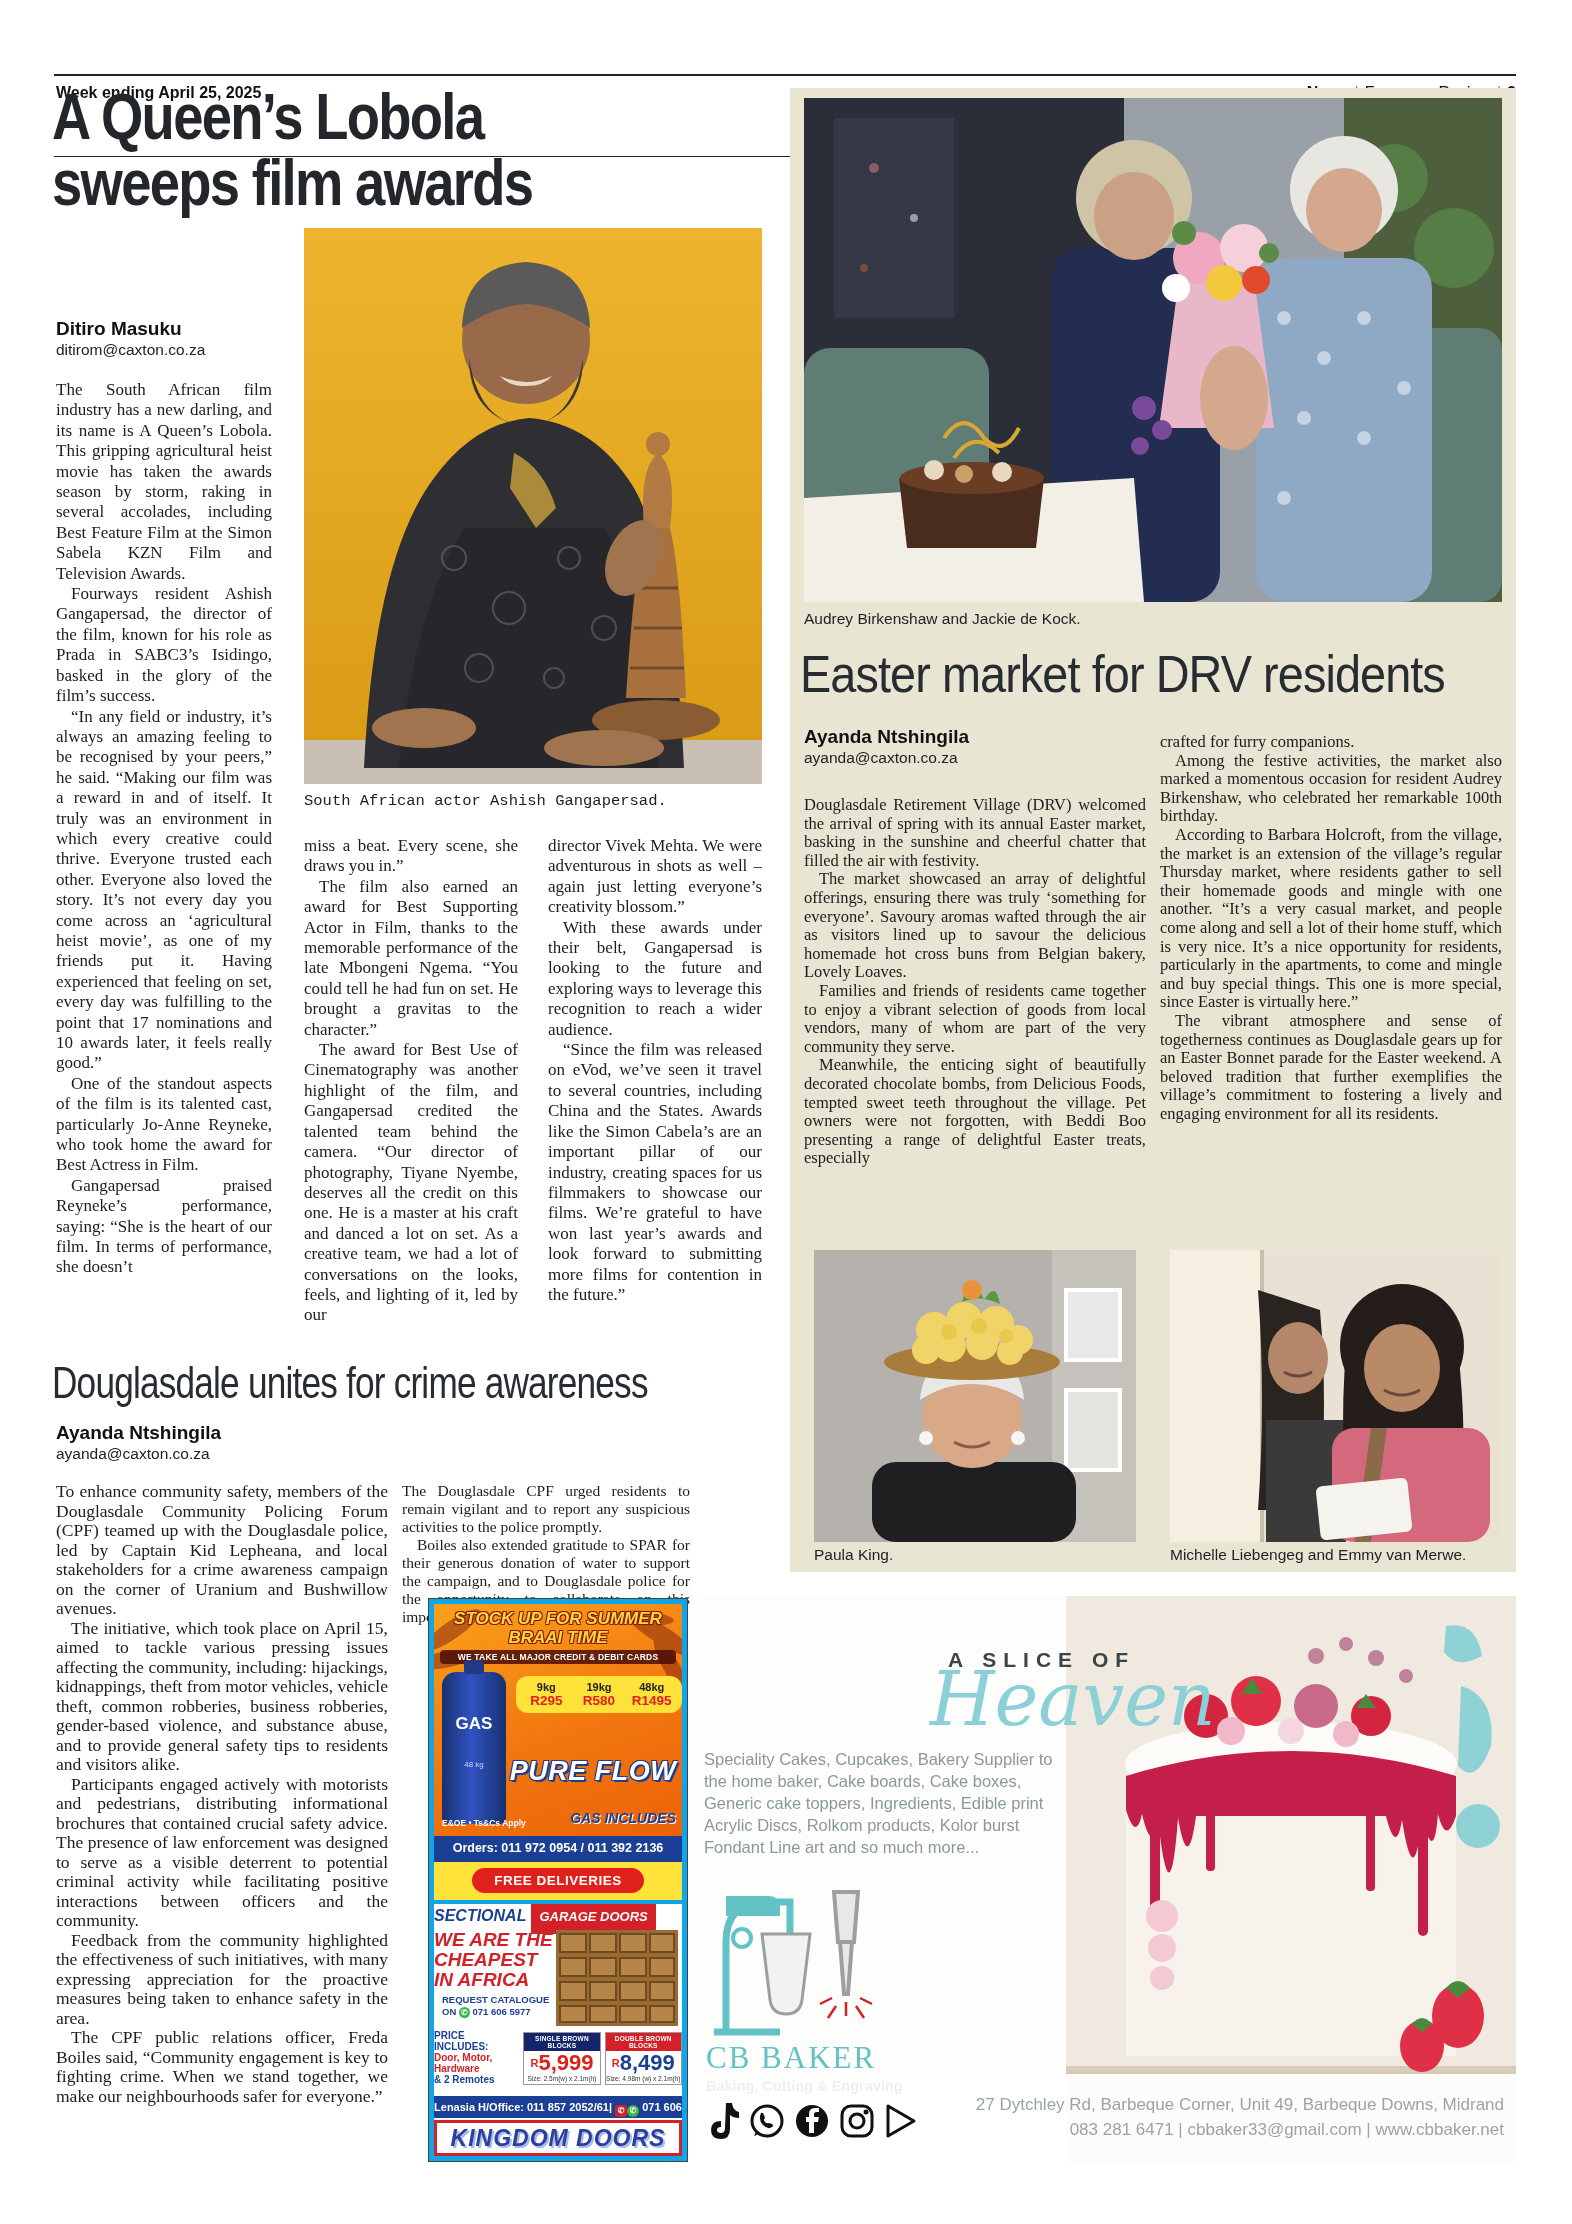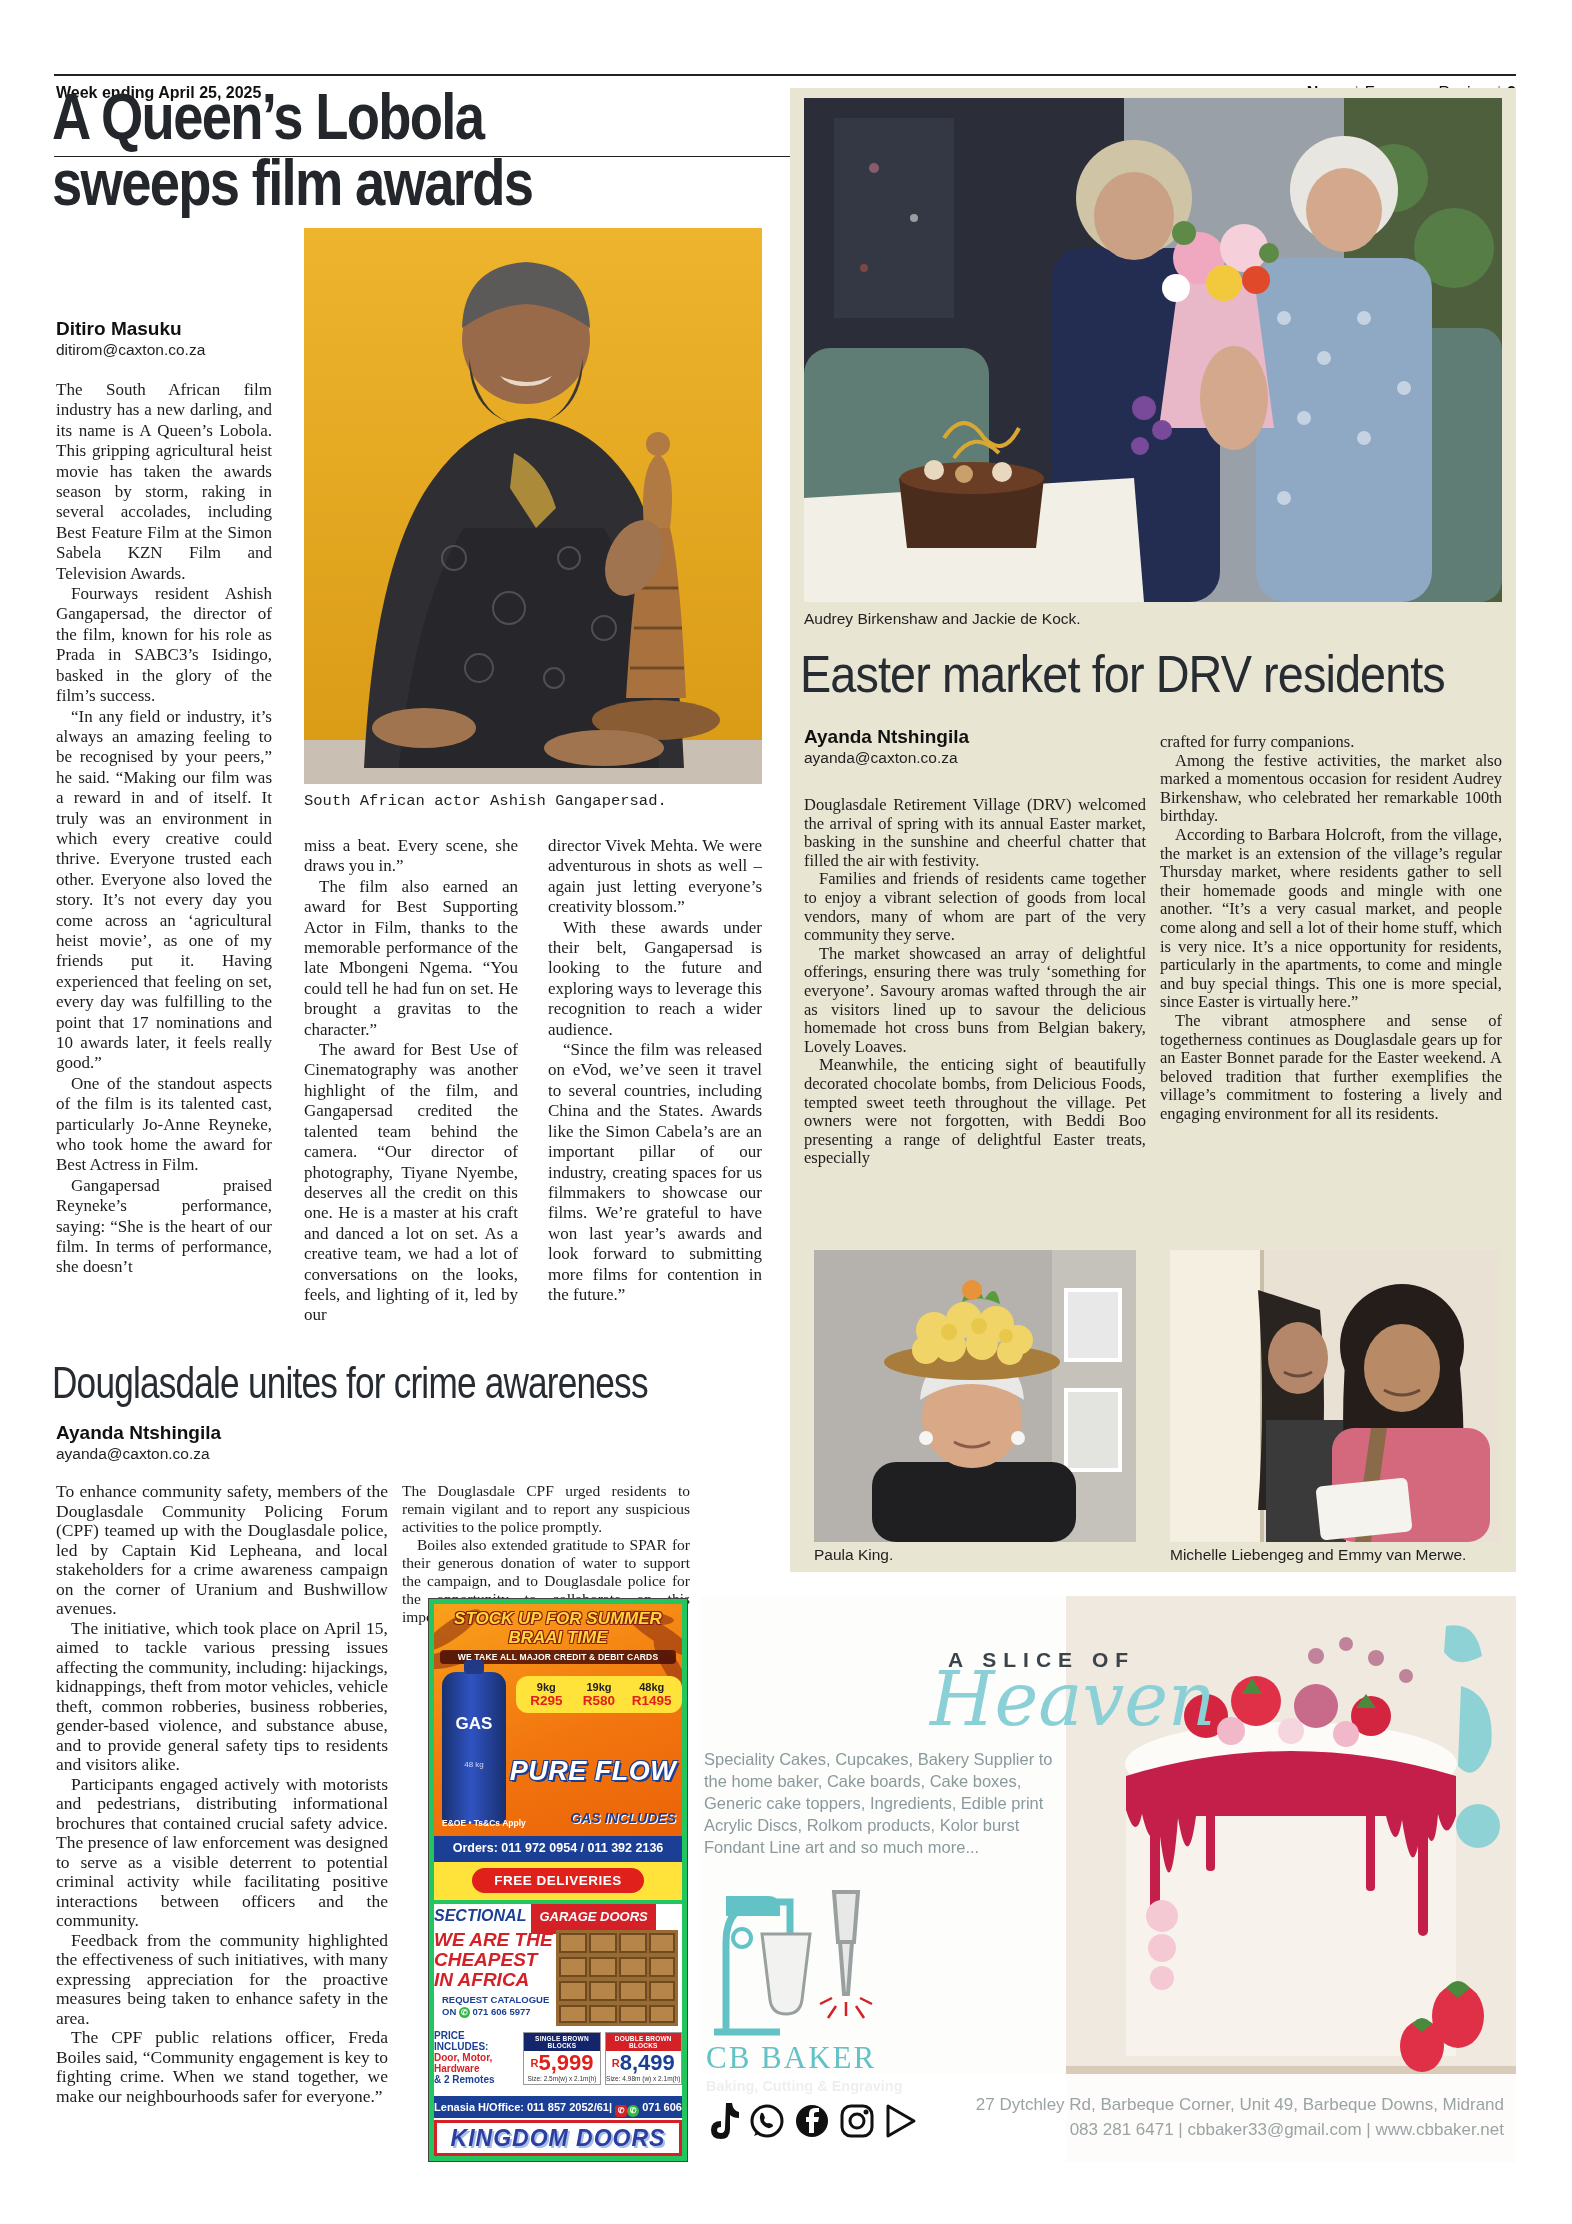--- a/index.html
+++ b/index.html
@@ -22,21 +22,21 @@
   .body{text-align:justify;}
   .body p{margin:0;}
   .body p + p{text-indent:15px;}
   .film-body{font-size:17px;line-height:20.4px;}
   .crime-body1{font-size:17.5px;line-height:19.5px;}
   .crime-body2{font-size:15.5px;line-height:18px;}
   .drv-body{font-size:16.5px;line-height:18.6px;}
   .caption{font-family:"Liberation Sans",sans-serif;font-size:15.5px;color:#1f1f1f;}
   .beige{background:#e9e5d3;}
   
-  .ad-box{border:1.5px solid #444;background:#22c55e;padding:5px;}
+  .ad-box{border:1.5px solid #444;background:#0ea5e9;padding:5px;}
   .gas-ad{position:relative;width:248px;height:296px;overflow:hidden;
           background:linear-gradient(160deg,#f9a11b 0%,#f2770f 45%,#e85a05 100%);
           font-family:"Liberation Sans",sans-serif;}
   .gas-head{position:absolute;top:5px;left:0;right:0;text-align:center;color:#ffd93b;
             font-weight:bold;font-style:italic;font-size:17px;line-height:19px;
             text-shadow:1px 1px 0 #8a1a0a,-1px 1px 0 #8a1a0a,1px -1px 0 #8a1a0a,-1px -1px 0 #8a1a0a;}
   .gas-cards{position:absolute;top:46px;left:6px;right:6px;background:rgba(74,14,6,.85);
              border-radius:4px;color:#fff;font-weight:bold;font-size:8.5px;text-align:center;
              padding:2px 0;letter-spacing:.2px;}
   .cylinder{position:absolute;top:68px;left:8px;width:64px;height:152px;background:linear-gradient(90deg,#18306f,#3053c2 45%,#18306f);
@@ -252,22 +252,22 @@
 
   <div class="abs headline" style="left:800px;top:644px;font-size:52px;font-weight:normal;color:#272c33;">
     <span class="cond" style="transform:scaleX(.9);letter-spacing:-1px;">Easter market for DRV residents</span>
   </div>
   <div class="abs" style="left:804px;top:726px;">
     <div class="byline-name">Ayanda Ntshingila</div>
     <div class="byline-mail">ayanda@caxton.co.za</div>
   </div>
   <div class="abs body drv-body" style="left:804px;top:796px;width:342px;">
       <p>Douglasdale Retirement Village (DRV) welcomed the arrival of spring with its annual Easter market, basking in the sunshine and cheerful chatter that filled the air with festivity.</p>
+      <p>The market showcased an array of delightful offerings, ensuring there was truly ‘something for everyone’. Savoury aromas wafted through the air as visitors lined up to savour the delicious homemade hot cross buns from Belgian bakery, Lovely Loaves.</p>
       <p>Families and friends of residents came together to enjoy a vibrant selection of goods from local vendors, many of whom are part of the very community they serve.</p>
-      <p>The market showcased an array of delightful offerings, ensuring there was truly ‘something for everyone’. Savoury aromas wafted through the air as visitors lined up to savour the delicious homemade hot cross buns from Belgian bakery, Lovely Loaves.</p>
       <p>Meanwhile, the enticing sight of beautifully decorated chocolate bombs, from Delicious Foods, tempted sweet teeth throughout the village. Pet owners were not forgotten, with Beddi Boo presenting a range of delightful Easter treats, especially</p>
     </div>
   <div class="abs body drv-body" style="left:1160px;top:733px;width:342px;">
       <p>crafted for furry companions.</p>
       <p>Among the festive activities, the market also marked a momentous occasion for resident Audrey Birkenshaw, who celebrated her remarkable 100th birthday.</p>
       <p>According to Barbara Holcroft, from the village, the market is an extension of the village’s regular Thursday market, where residents gather to sell their homemade goods and mingle with one another. “It’s a very casual market, and people come along and sell a lot of their home stuff, which is very nice. It’s a nice opportunity for residents, particularly in the apartments, to come and mingle and buy special things. This one is more special, since Easter is virtually here.”</p>
       <p>The vibrant atmosphere and sense of togetherness continues as Douglasdale gears up for an Easter Bonnet parade for the Easter weekend. A beloved tradition that further exemplifies the village’s commitment to fostering a lively and engaging environment for all its residents.</p>
     </div>
 
   <svg class="abs" style="left:814px;top:1250px;" width="322" height="292" viewBox="0 0 322 292">

